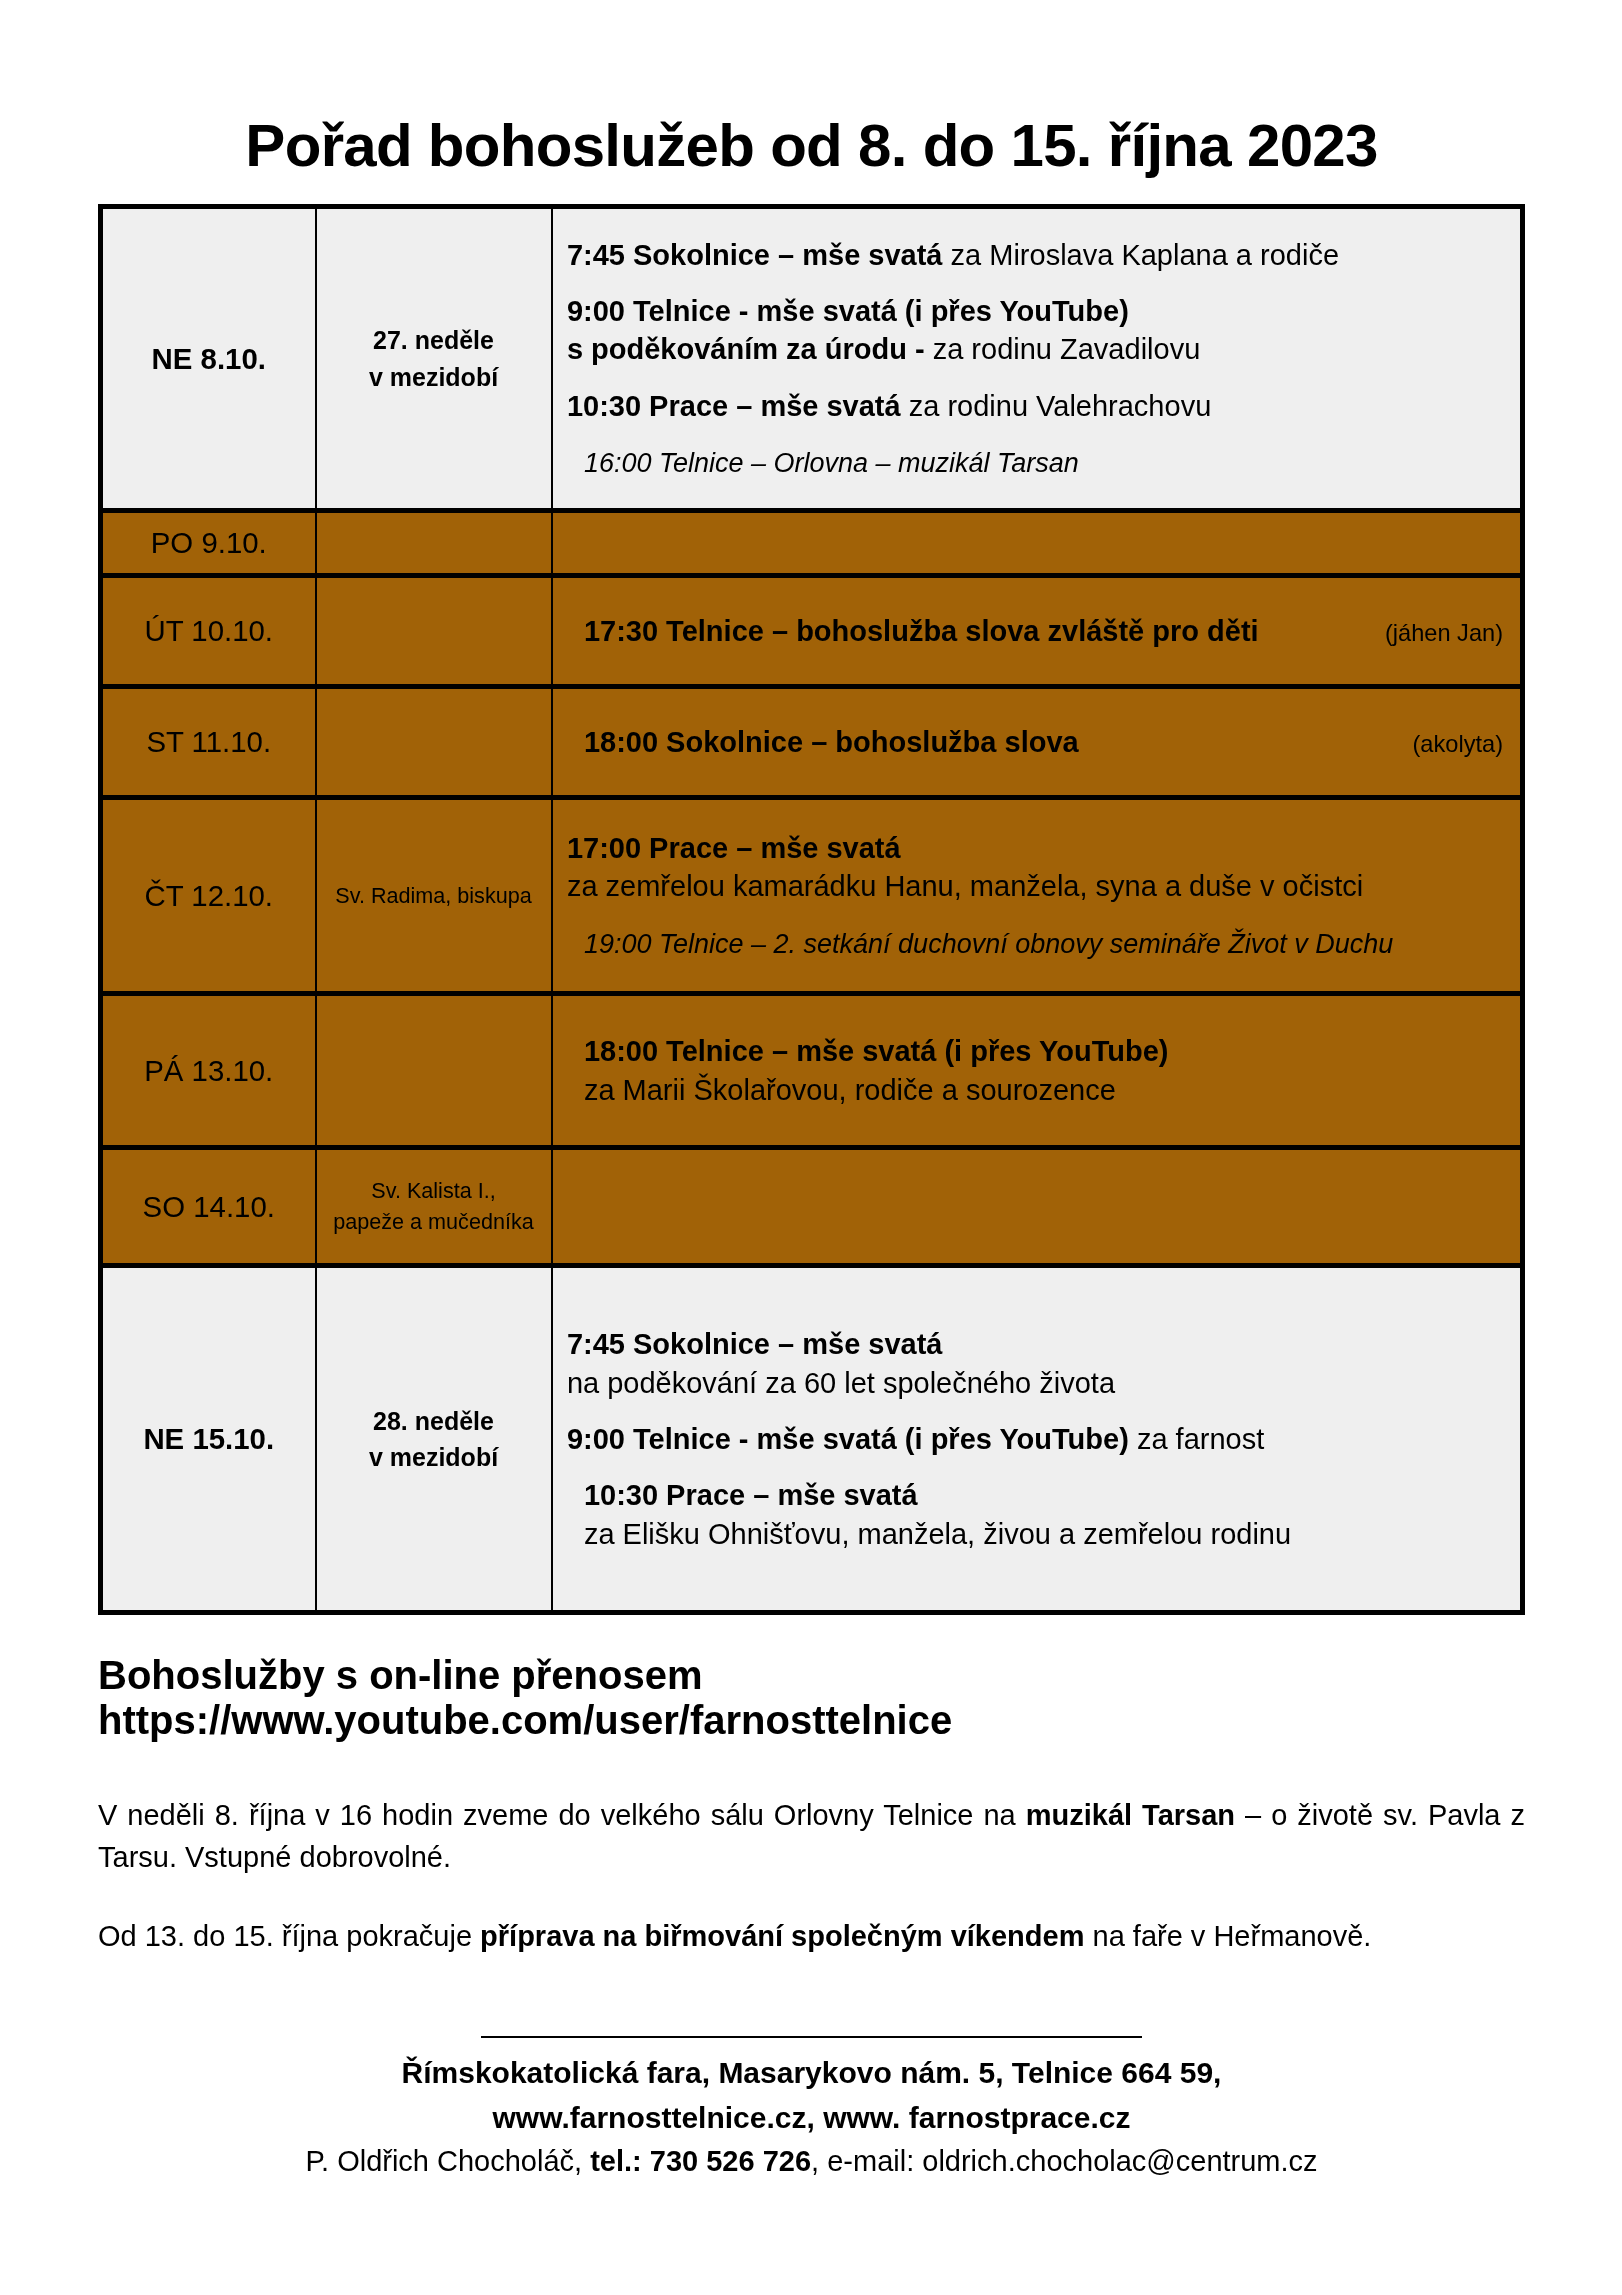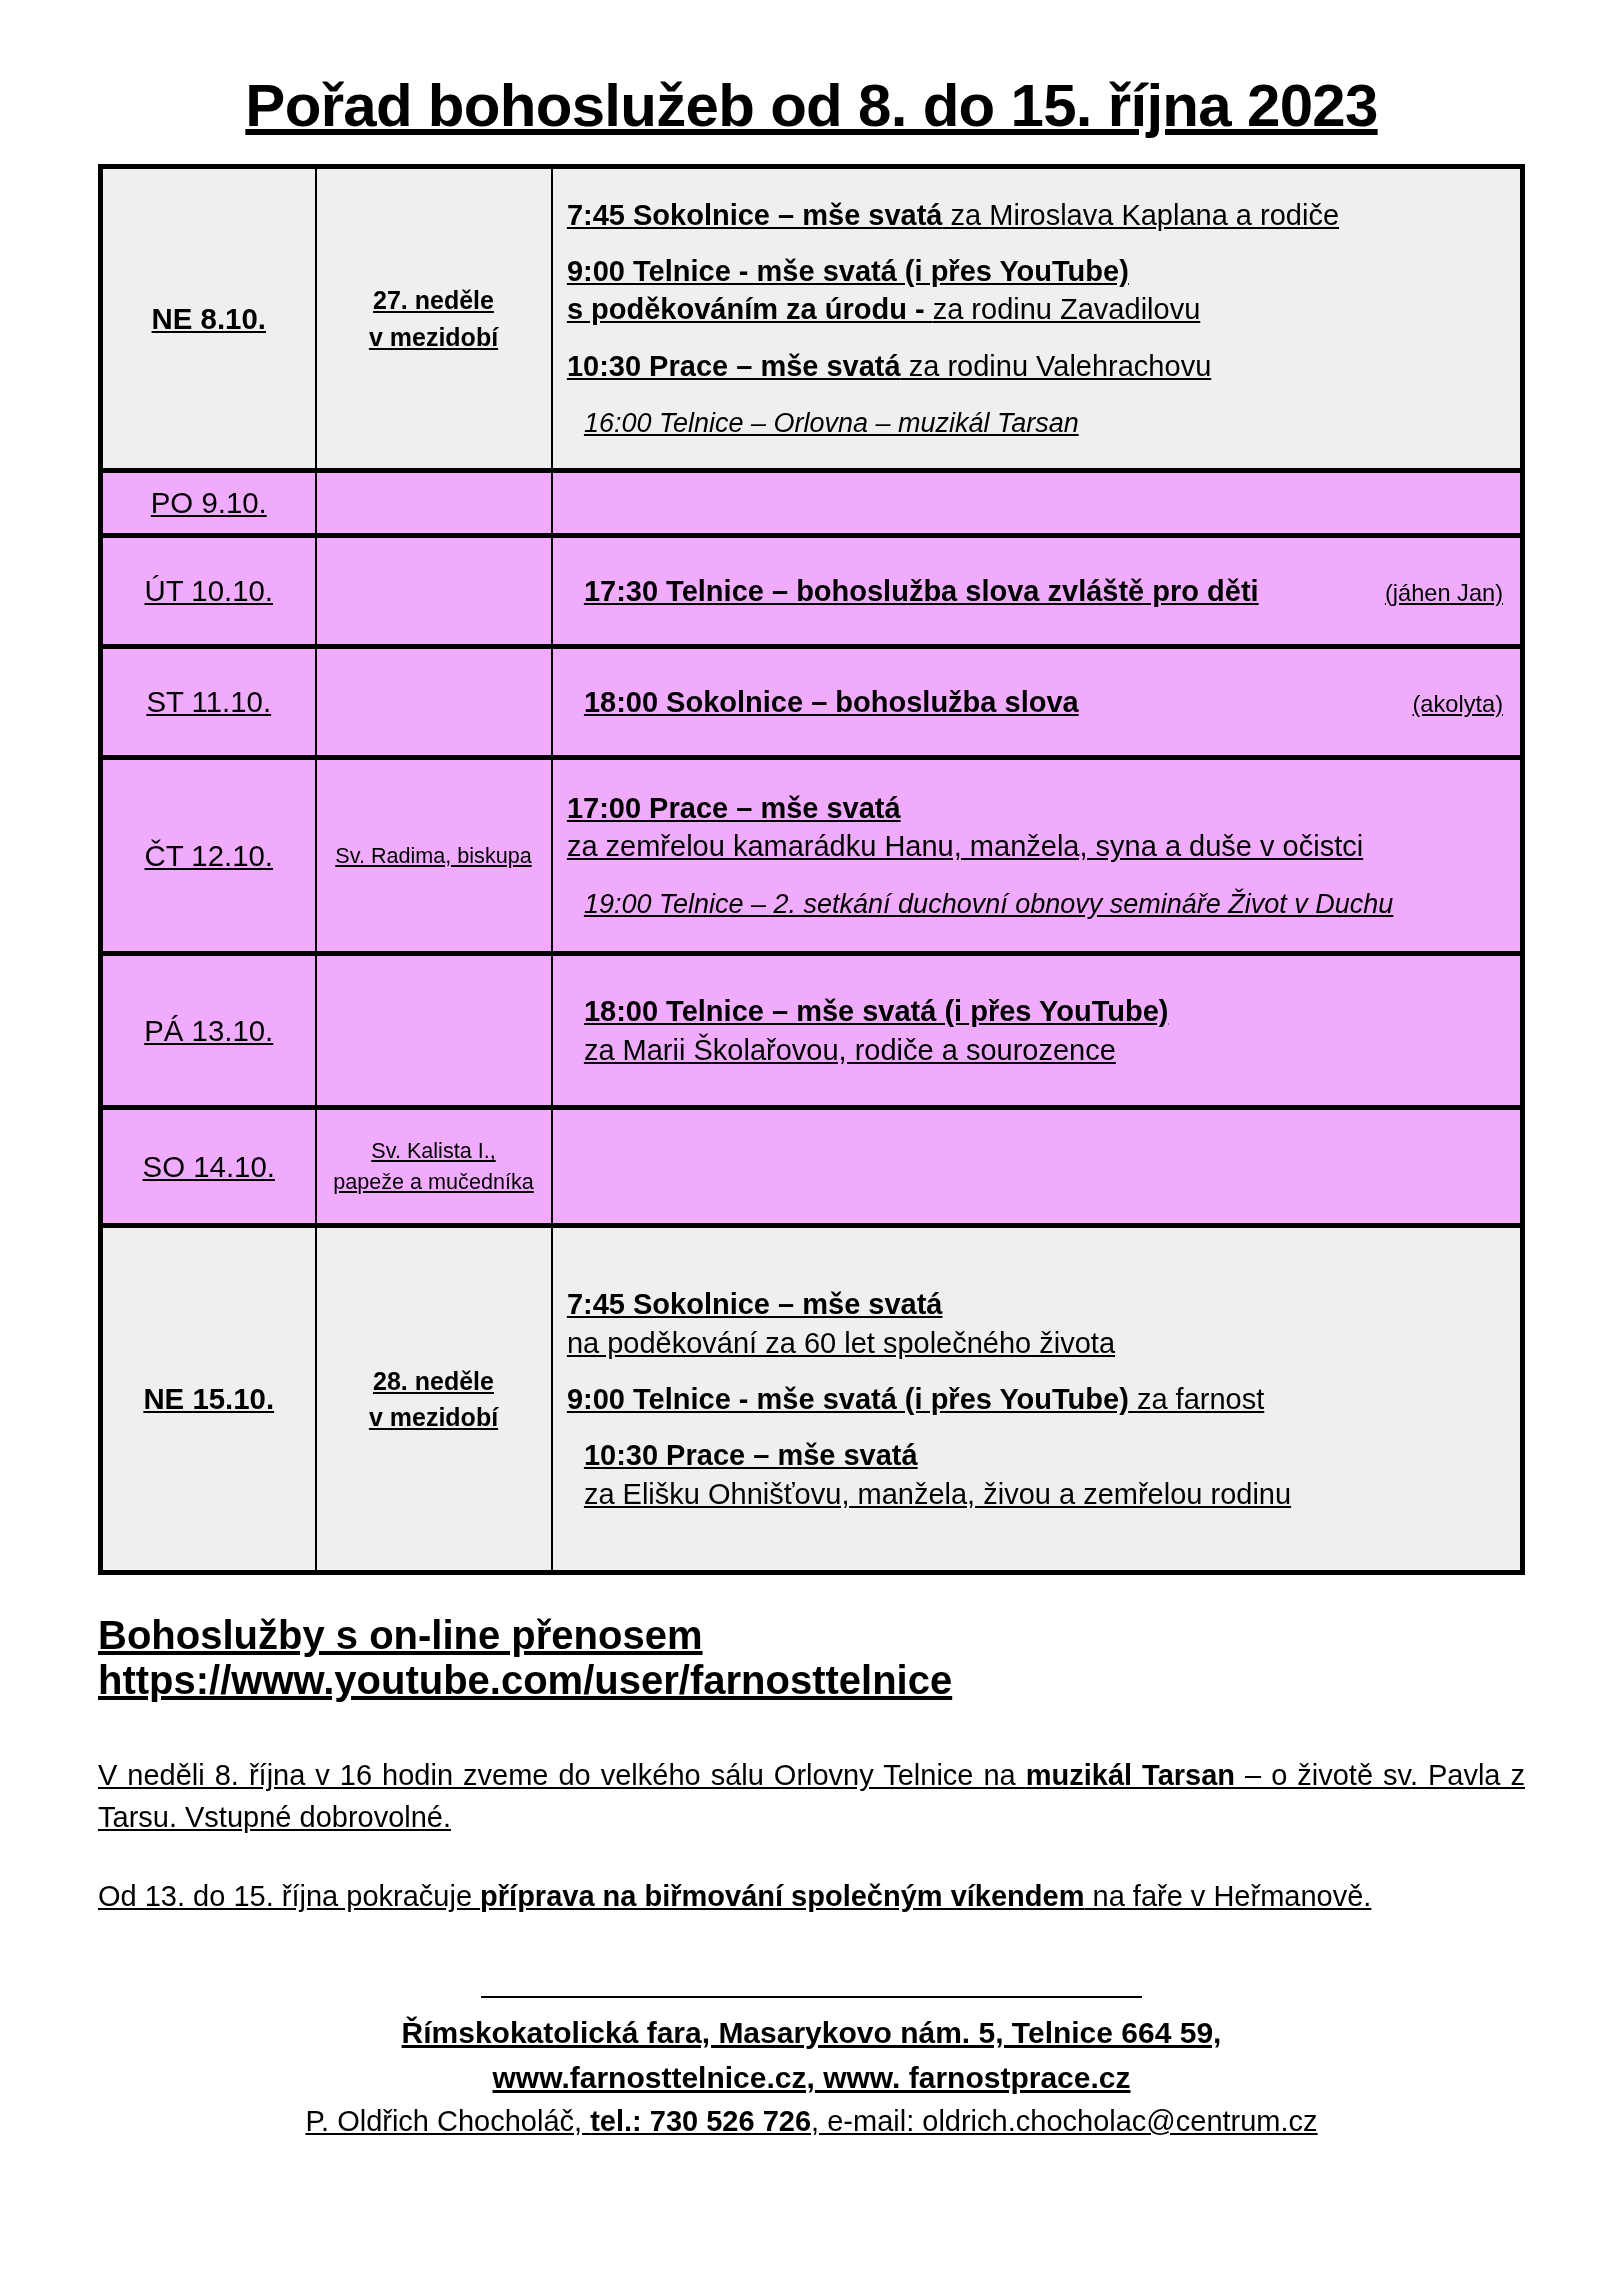--- a/index.html
+++ b/index.html
@@ -11,22 +11,21 @@
   }
   body {
     width: 1623px;
     height: 2295px;
     overflow: hidden;
   }
   .page {
     box-sizing: border-box;
     width: 1623px;
     height: 2295px;
-    padding: 72px 98px 0 98px;
-    text-decoration: underline;
+    padding: 112px 98px 0 98px;
   }
   h1.title {
     margin: 0 0 25px 0;
     text-align: center;
     font-size: 60px;
     font-weight: 700;
     line-height: 1.12;
     letter-spacing: -0.7px;
   }
   table.schedule {
@@ -34,21 +33,21 @@
     border-collapse: collapse;
     table-layout: fixed;
     border: 5.9px solid #000;
   }
   td {
     border: 2.6px solid #000;
     border-top-width: 5.9px;
     border-bottom-width: 5.9px;
     vertical-align: middle;
     padding: 0;
-    background: #f0abfc;
+    background: #a16207;
   }
   tr.shaded td { background: var(--row-highlight, #efefef); }
   td.day {
     text-align: center;
     font-size: 29.4px;
     font-weight: 400;
   }
   td.day.b { font-weight: 700; }
   td.feast {
     text-align: center;

